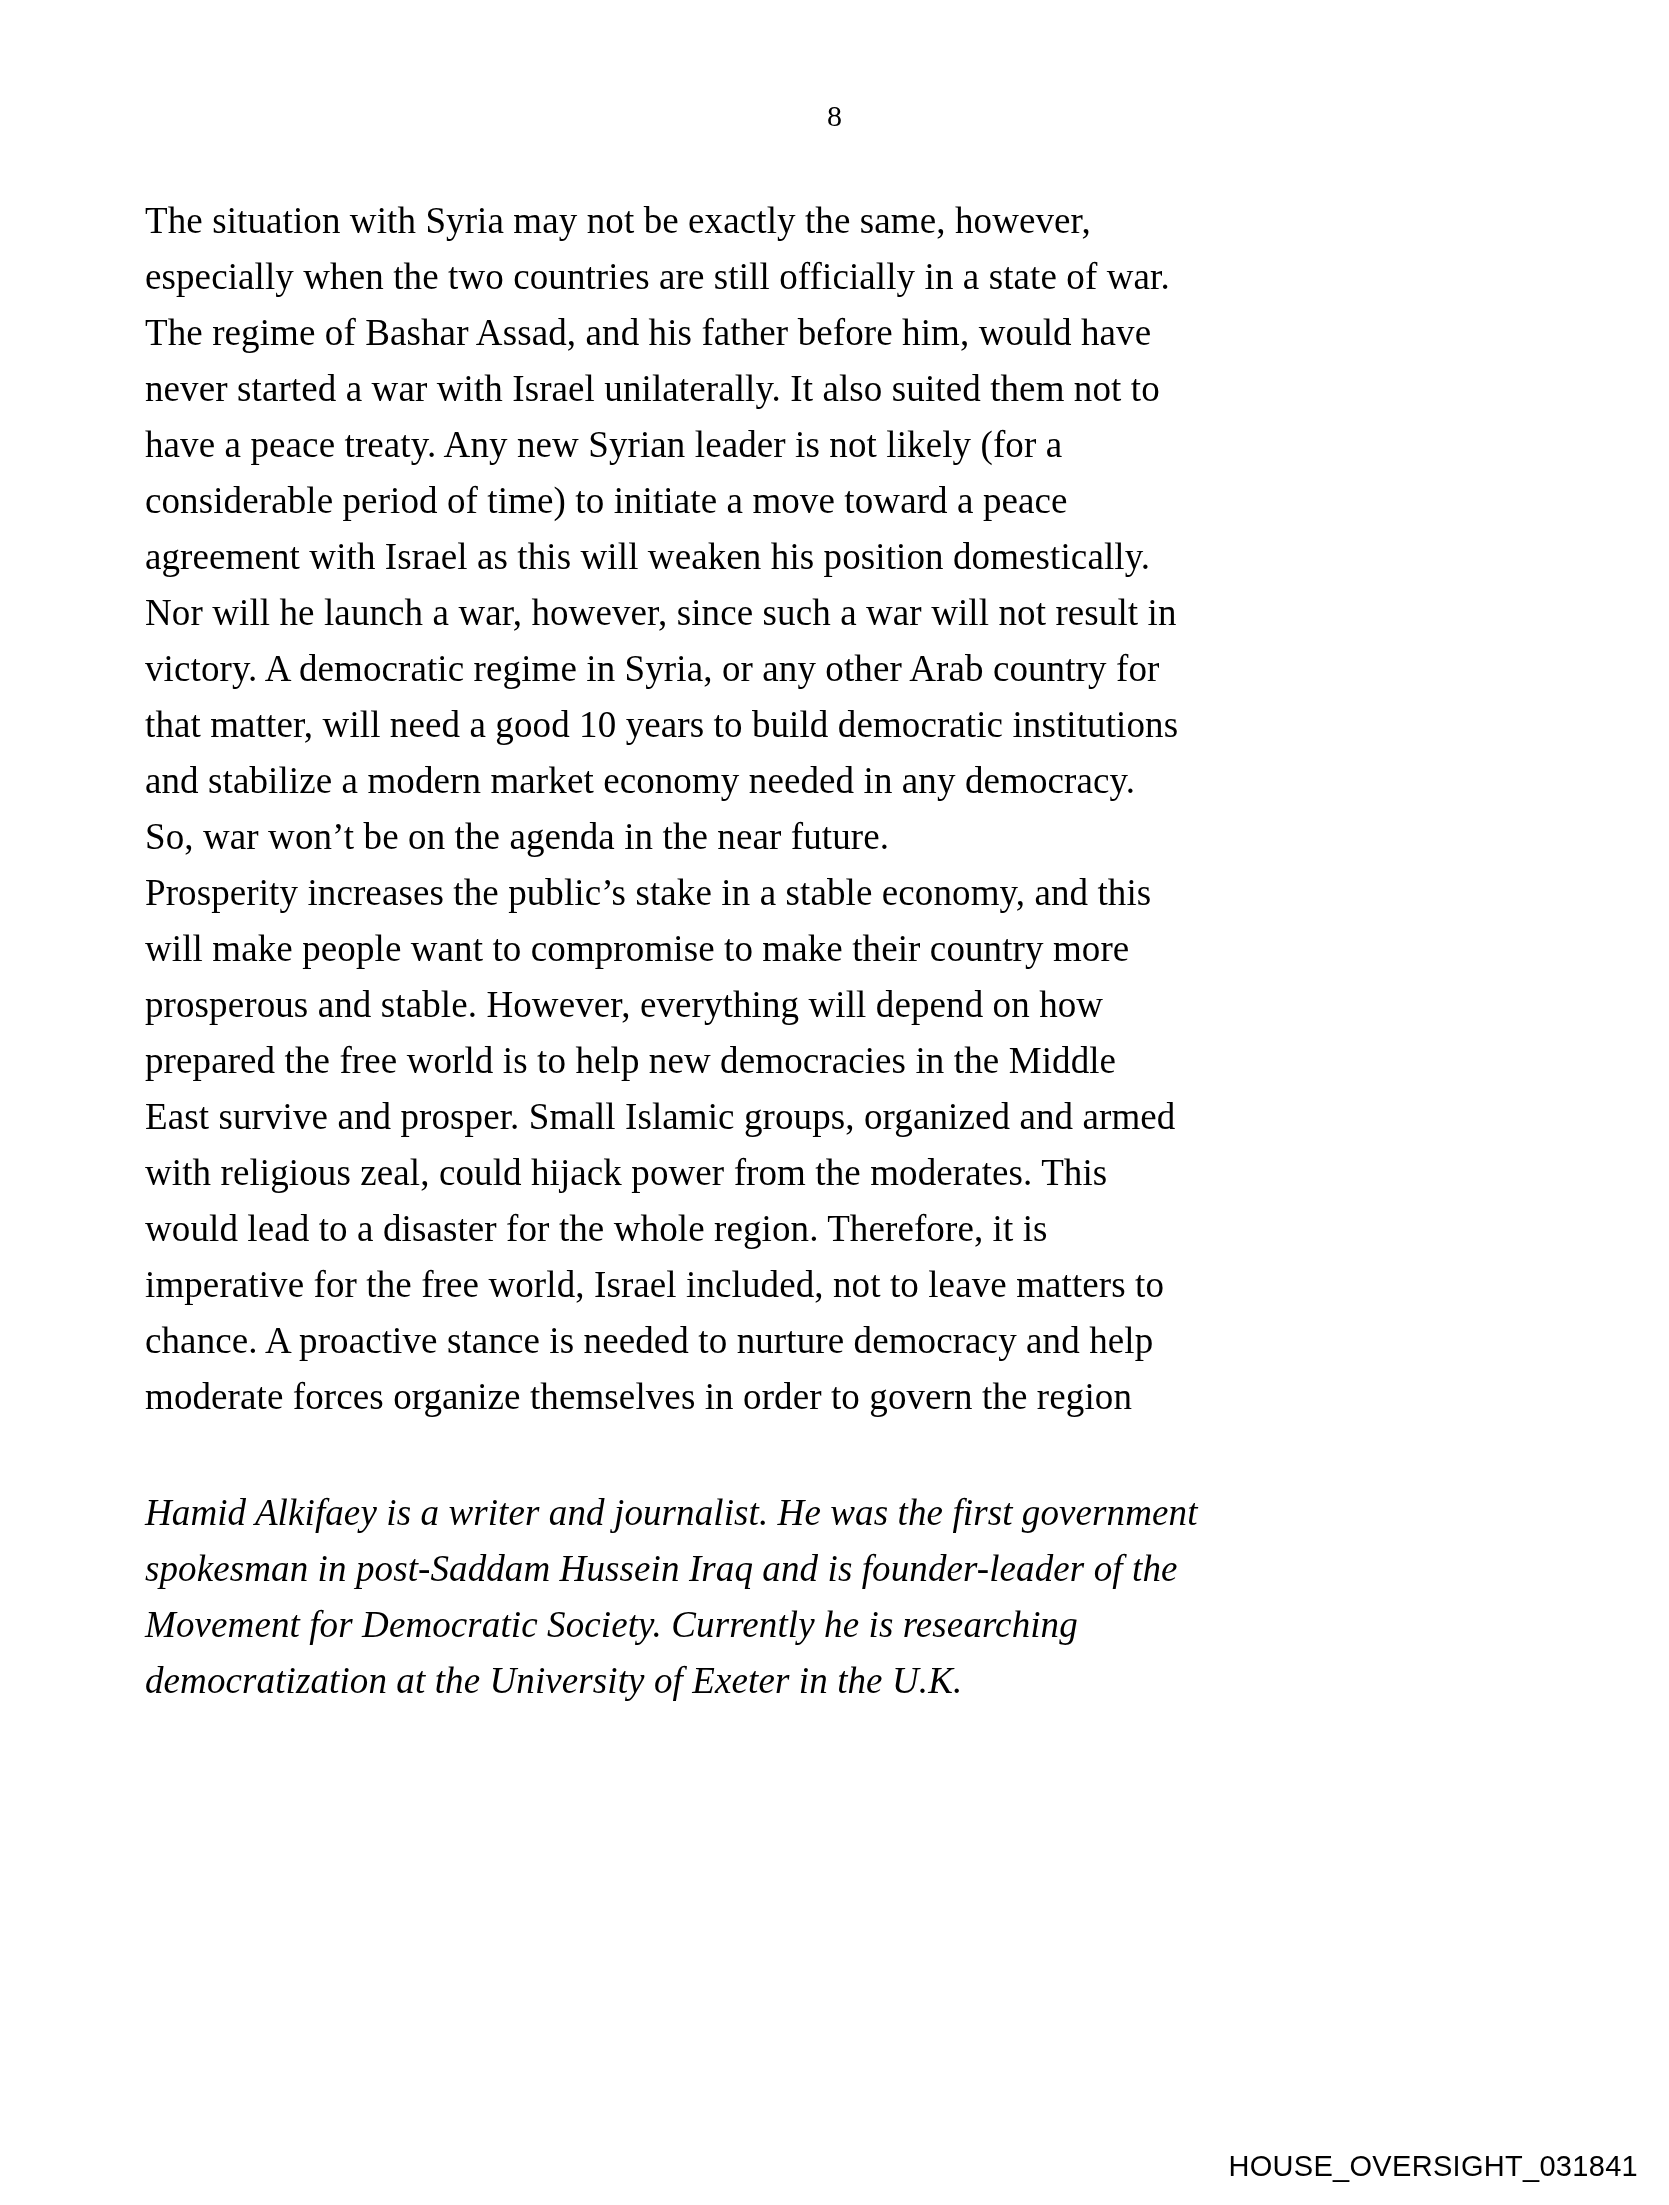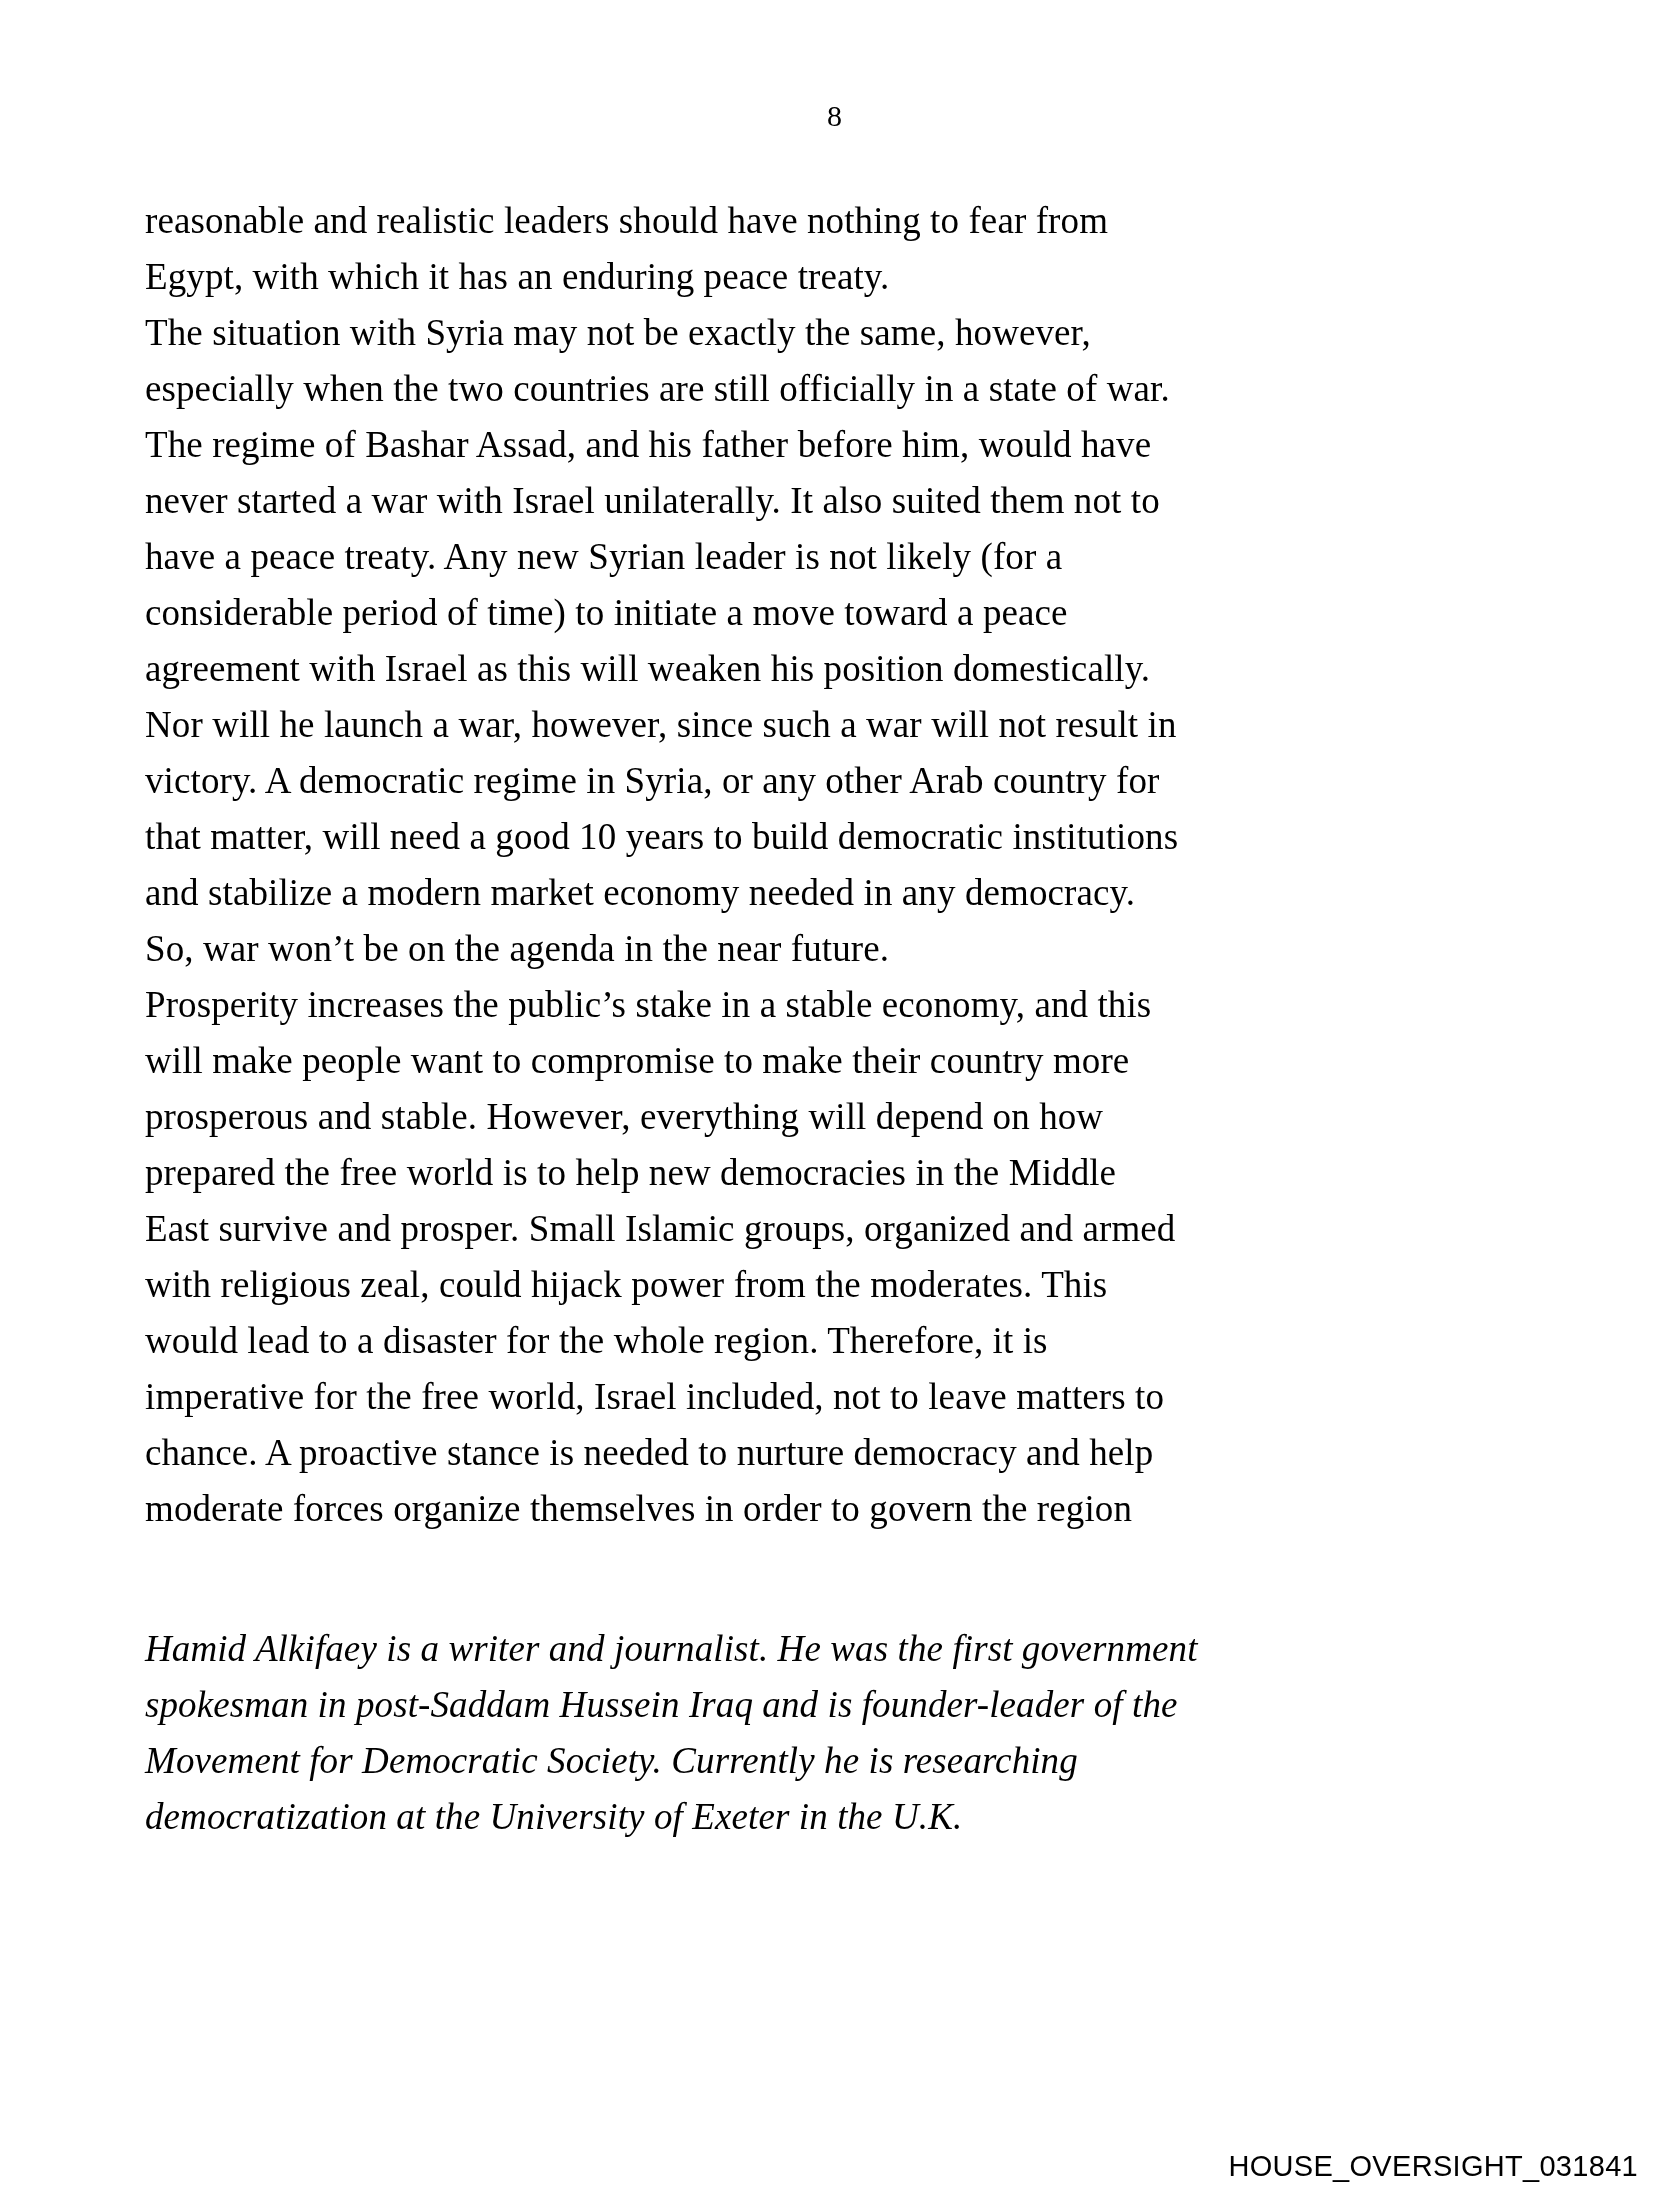--- a/index.html
+++ b/index.html
@@ -35,42 +35,40 @@
     width: 1388px;
   }
   .para {
     margin: 0;
     font-size: 37px;
     line-height: 56px;
     white-space: pre-line;
     letter-spacing: 0.1px;
   }
   .bio {
-    margin-top: 84px;
+    margin-top: 60px;
     font-style: italic;
   }
   .footer {
     position: absolute;
     right: 31px;
     bottom: 22px;
     font-family: "Liberation Sans", sans-serif;
     font-size: 29px;
     letter-spacing: 0.3px;
   }
 </style>
 </head>
 <body>
 
 <div class="page">
 
   <div class="page-number">8</div>
 
   <div class="content">
-    <p class="para">reasonable and realistic leaders should have nothing to fear from
-Egypt, with which it has an enduring peace treaty.</p>
     <p class="para">The situation with Syria may not be exactly the same, however,
 especially when the two countries are still officially in a state of war.
 The regime of Bashar Assad, and his father before him, would have
 never started a war with Israel unilaterally. It also suited them not to
 have a peace treaty. Any new Syrian leader is not likely (for a
 considerable period of time) to initiate a move toward a peace
 agreement with Israel as this will weaken his position domestically.
 Nor will he launch a war, however, since such a war will not result in
 victory. A democratic regime in Syria, or any other Arab country for
 that matter, will need a good 10 years to build democratic institutions

